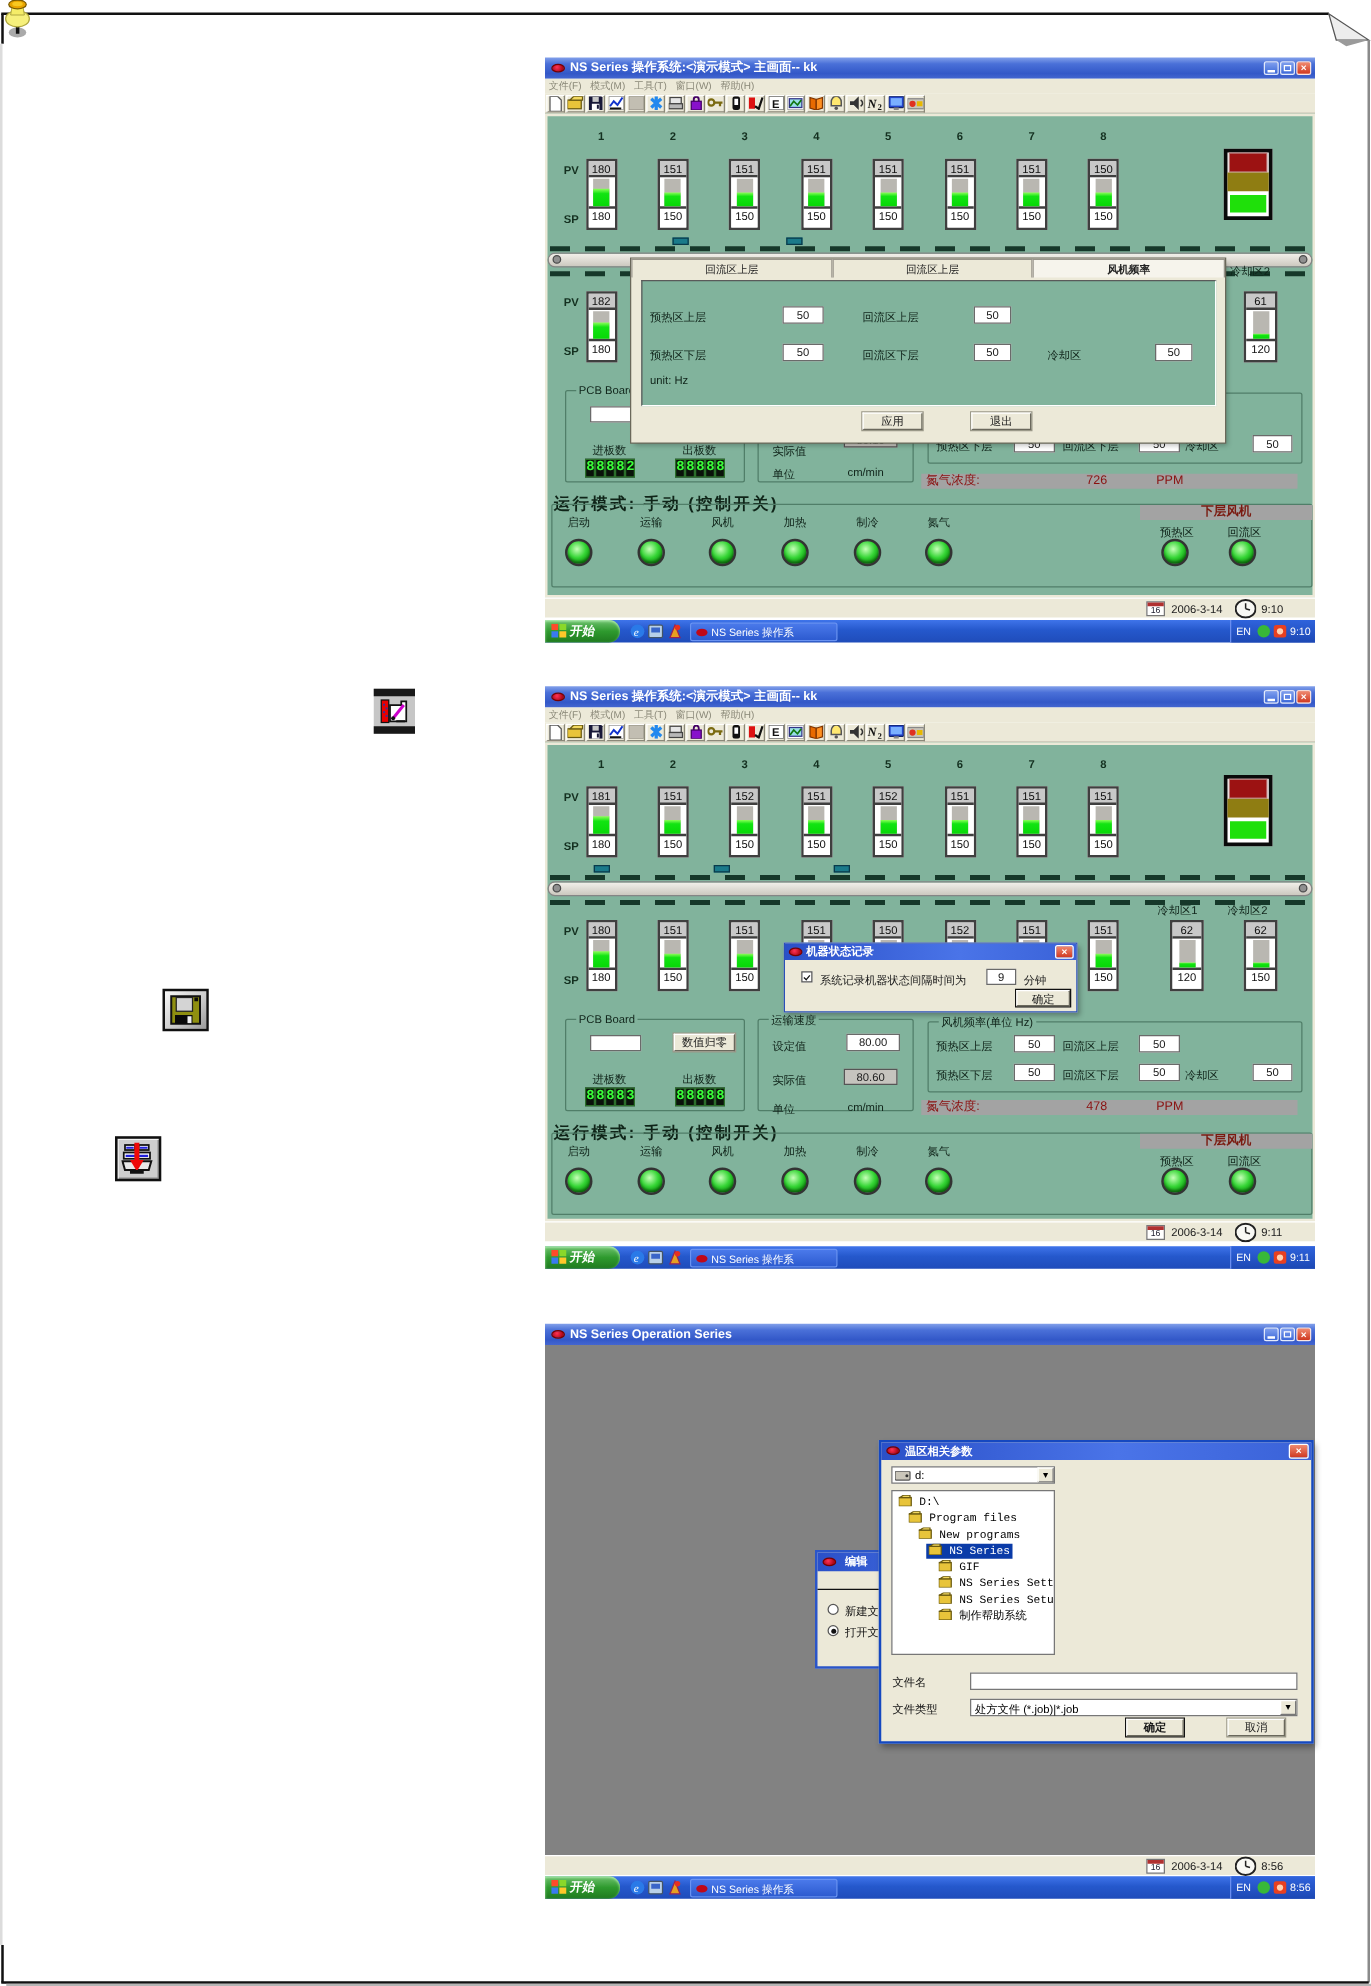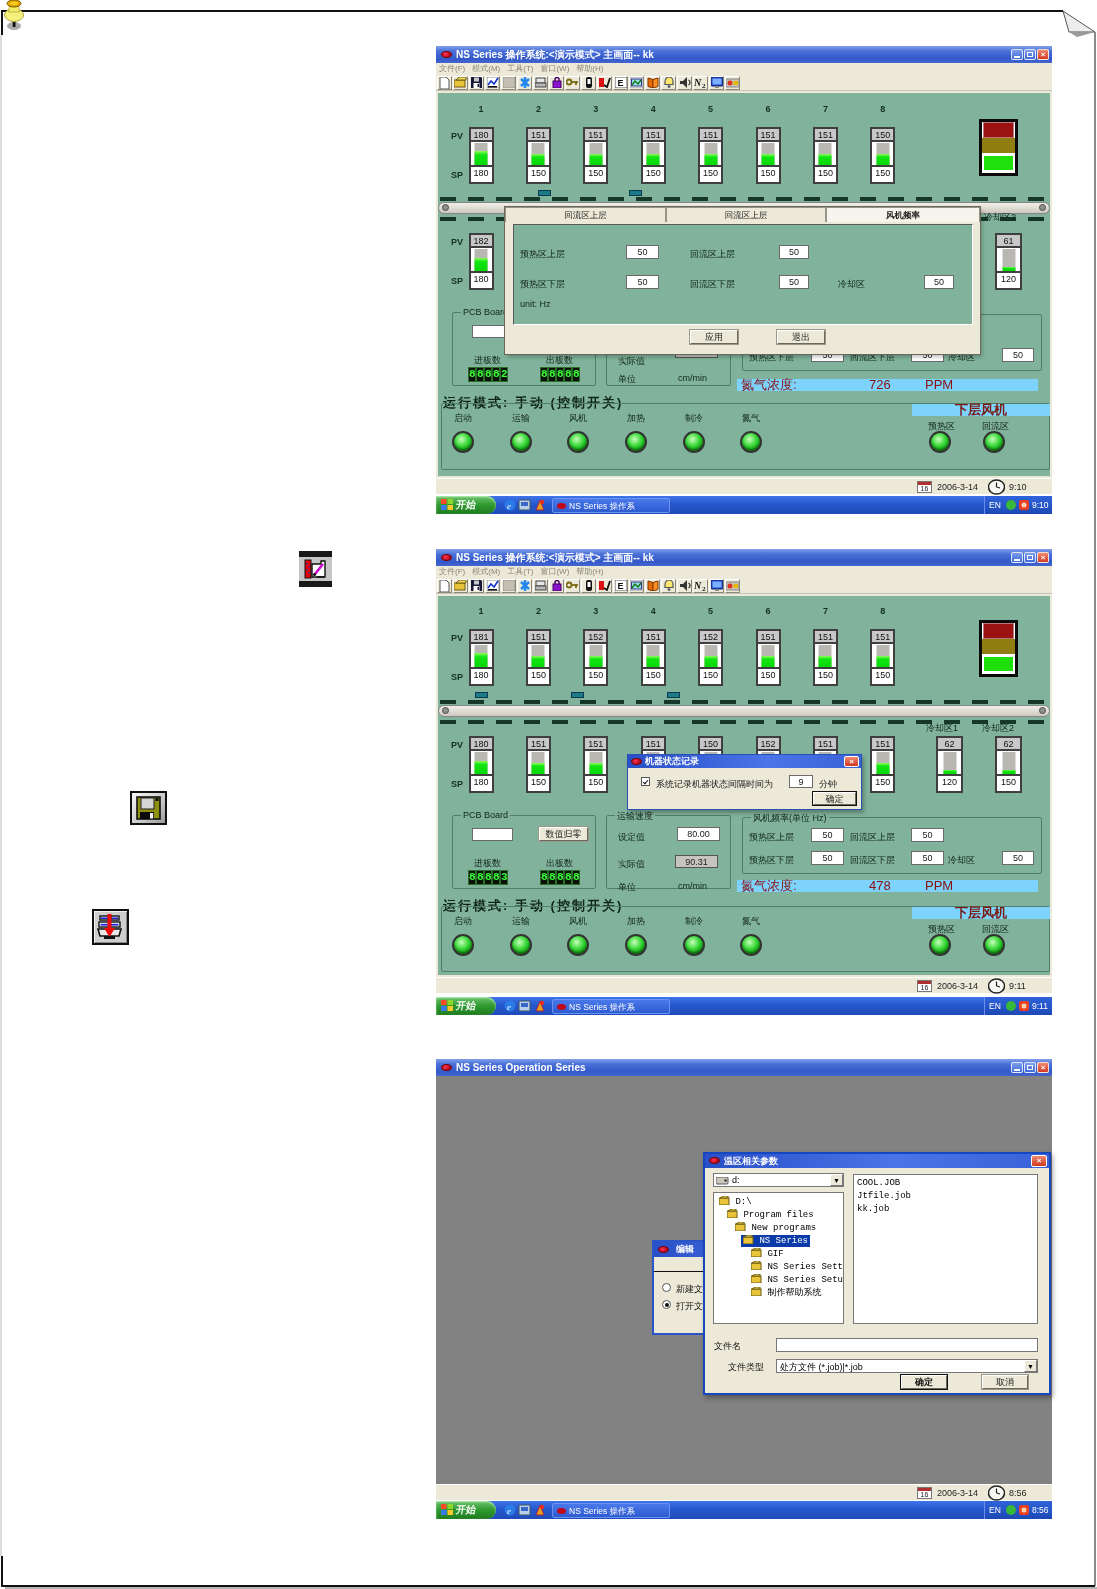--- a/index.html
+++ b/index.html
@@ -20,21 +20,21 @@
 .chbar{position:absolute;left:50%;transform:translateX(-50%);top:1px;bottom:0;width:13px;background:#b9b7b1;display:flex;flex-direction:column;justify-content:flex-end}
 .chgr{background:linear-gradient(#8cff5a,#12e412 28%,#07d807);width:100%}
 .chsp{background:#fff;text-align:center;font-size:9px;color:#101010}
 .num{position:absolute;font-size:9px;font-weight:bold;color:#143020;text-align:center;width:20px}
 .lab{position:absolute;font-size:9px;color:#10241a;white-space:nowrap}
 .grp{position:absolute;border:1px solid #507e68;border-radius:2px}
 .grplab{position:absolute;font-size:9px;color:#10241a;background:#81b39c;padding:0 2px;white-space:nowrap}
 .inp{position:absolute;background:#fff;border:1px solid #6a6a6a;font-size:9px;color:#1a1a1a;text-align:center}
 .sunk{position:absolute;background:#c6c4be;border:1px solid #555;font-size:9px;color:#222;text-align:center}
 .btn{position:absolute;background:#ece9d8;border:1px solid;border-color:#fff #6a685c #6a685c #fff;box-shadow:0 0 0 1px #9a9888;font-size:9px;color:#1a1a1a;text-align:center}
-.cy{position:absolute;background:#7dd3fc;font-size:13px;color:#8a1010;white-space:nowrap}
+.cy{position:absolute;background:#a3a3a3;font-size:10px;color:#8a1010;white-space:nowrap}
 .lt{position:absolute;width:22px;height:22px;border-radius:50%;border:2px solid #333;background:radial-gradient(circle at 42% 35%,#c6ffb8,#35d535 45%,#0c930c 78%,#076007);box-shadow:inset 0 -2px 2px rgba(0,0,0,.35)}
 .segrow{position:absolute;display:flex}
 .seg{width:8px;height:15px;background:#0a120a;border:1px solid #2a6e2a;color:#3aff3a;font-family:"Liberation Mono",monospace;font-size:11px;font-weight:bold;line-height:13px;text-align:center;margin-right:0px}
 .dash{position:absolute;height:4px;background:repeating-linear-gradient(90deg,#16382a 0 16px,rgba(0,0,0,0) 16px 28px)}
 .belt{position:absolute;background:linear-gradient(#f2f0ea,#ccc8bf);border:1px solid #858585;border-radius:6px}
 .scr{position:absolute;width:7px;height:7px;border-radius:50%;background:#909090;border:1px solid #4a4a4a}
 .twr{position:absolute;background:#fff;border:3px solid #0a0a0a}
 .tab{position:absolute;height:15px;background:#ece9d8;border:1px solid #98948a;border-bottom:none;font-size:8.5px;color:#222;text-align:center;line-height:15px}
 .dlgt{position:absolute;left:0;top:0;right:0;height:13px;background:linear-gradient(90deg,#2a50c8,#4a74e8 60%,#3a62d8);color:#fff;font-weight:bold;font-size:9px;line-height:13px}
 .xbtn{position:absolute;top:1px;right:2px;width:15px;height:11px;background:linear-gradient(#f08a70,#cf3820);border:1px solid #fff;border-radius:2px;color:#fff;font-size:8px;line-height:9px;text-align:center}
@@ -871,21 +871,21 @@
     <div class="seg">8</div>
     <div class="seg">8</div>
     <div class="seg">8</div>
     <div class="seg">8</div>
   </div>
 <div class="grp" style="left:606px;top:815px;width:125px;height:74px"></div>
 <div class="grplab" style="left:615px;top:810px">运输速度</div>
 <div class="lab" style="left:618px;top:831px;">设定值</div>
 <div class="inp" style="left:677px;top:827px;width:43px;height:14px;line-height:12px">80.00</div>
 <div class="lab" style="left:618px;top:858px;">实际值</div>
-<div class="sunk" style="left:675px;top:855px;width:43px;height:13px;line-height:12px">90.31</div>
+<div class="sunk" style="left:675px;top:855px;width:43px;height:13px;line-height:12px">80.60</div>
 <div class="lab" style="left:618px;top:881px;">单位</div>
 <div class="lab" style="left:678px;top:881px;">cm/min</div>
 <div class="grp" style="left:742px;top:817px;width:300px;height:57px"></div>
 <div class="grplab" style="left:751px;top:812px">风机频率(单位 Hz)</div>
 <div class="lab" style="left:749px;top:831px;">预热区上层</div>
 <div class="inp" style="left:811px;top:828px;width:33px;height:14px;line-height:12px">50</div>
 <div class="lab" style="left:850px;top:831px;">回流区上层</div>
 <div class="inp" style="left:911px;top:828px;width:33px;height:14px;line-height:12px">50</div>
 <div class="lab" style="left:749px;top:854px;">预热区下层</div>
 <div class="inp" style="left:811px;top:851px;width:33px;height:14px;line-height:12px">50</div>
@@ -1021,26 +1021,23 @@
         </svg> NS Series Setting</div>
       <div class="a" style="left:35px;top:81px;height:12px;font-size:9px;font-family:'Liberation Mono',monospace;white-space:nowrap;padding:0 2px;line-height:12px"><svg width="11" height="9" style="vertical-align:-1px">
           <rect x="0" y="2" width="10" height="7" fill="#e8c43a" stroke="#6a5a10"></rect>
           <polygon points="1,2 4,0 9,0 9,2" fill="#f2d860" stroke="#6a5a10"></polygon>
         </svg> NS Series Setup</div>
       <div class="a" style="left:35px;top:94px;height:12px;font-size:9px;font-family:'Liberation Mono',monospace;white-space:nowrap;padding:0 2px;line-height:12px"><svg width="11" height="9" style="vertical-align:-1px">
           <rect x="0" y="2" width="10" height="7" fill="#e8c43a" stroke="#6a5a10"></rect>
           <polygon points="1,2 4,0 9,0 9,2" fill="#f2d860" stroke="#6a5a10"></polygon>
         </svg> 制作帮助系统</div>
     </div>
-<div class="a" style="left:148px;top:20px;width:185px;height:150px;background:#fff;border:1px solid #777">
-  <div style="font-family:'Liberation Mono',monospace;font-size:9px;line-height:13px;padding:2px 3px">COOL.JOB<br>Jtfile.job<br>kk.job</div>
-    </div>
 <div class="lab" style="left:9px;top:186px;color:#111">文件名</div>
 <div class="a" style="left:71px;top:184px;width:262px;height:14px;background:#fff;border:1px solid #777"></div>
-<div class="lab" style="left:23px;top:207px;color:#111">文件类型</div>
+<div class="lab" style="left:9px;top:207px;color:#111">文件类型</div>
 <div class="a" style="left:71px;top:205px;width:262px;height:14px;background:#fff;border:1px solid #777">
   <span style="position:absolute;left:3px;top:1px;font-size:9px">处方文件 (*.job)|*.job</span>
   <div class="a" style="right:0;top:0;width:13px;height:12px;background:#ece9d8;border:1px solid;border-color:#fff #777 #777 #fff;font-size:7px;text-align:center;line-height:11px">▼</div>
     </div>
 <div class="btn" style="left:196px;top:221px;width:46px;height:14px;line-height:13px;box-shadow:0 0 0 1px #111;font-weight:bold">确定</div>
 <div class="btn" style="left:277px;top:221px;width:46px;height:14px;line-height:13px">取消</div>
 </div>
 <div class="a sbar" style="left:436px;top:1484px;width:616px">
     <div class="a" style="left:481px;top:2px;width:15px;height:12px;background:#fff;border:1px solid #777">
       <div style="height:3px;background:#b03030"></div>

